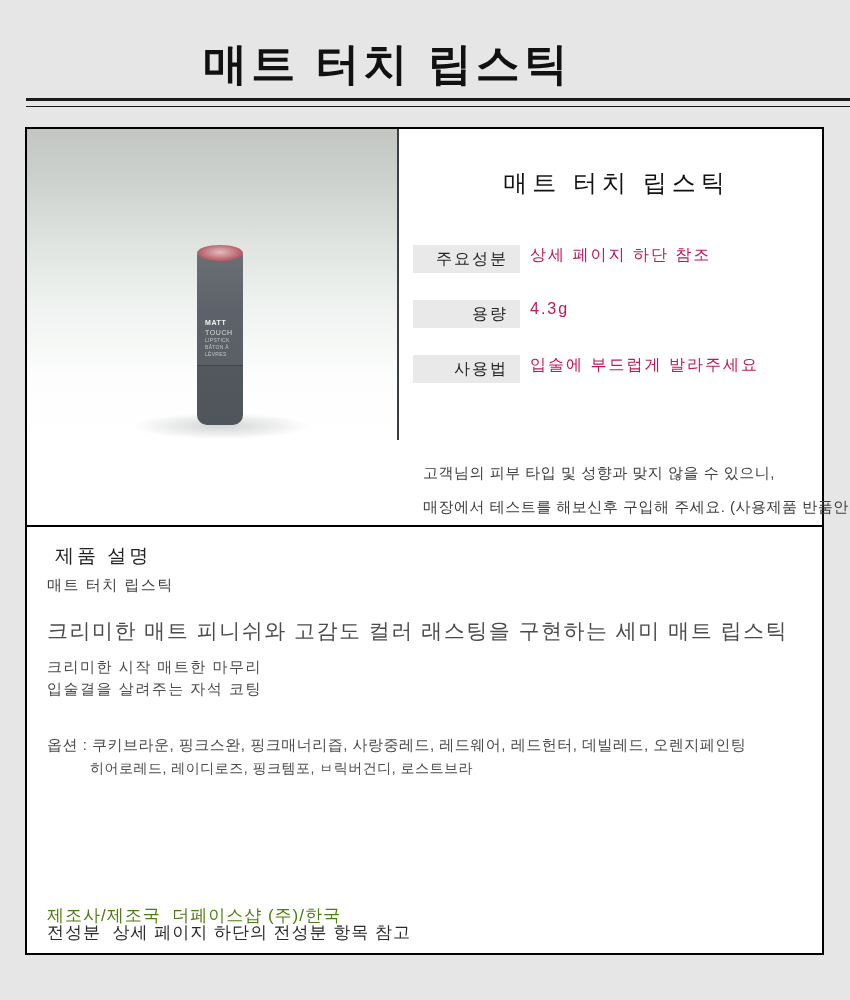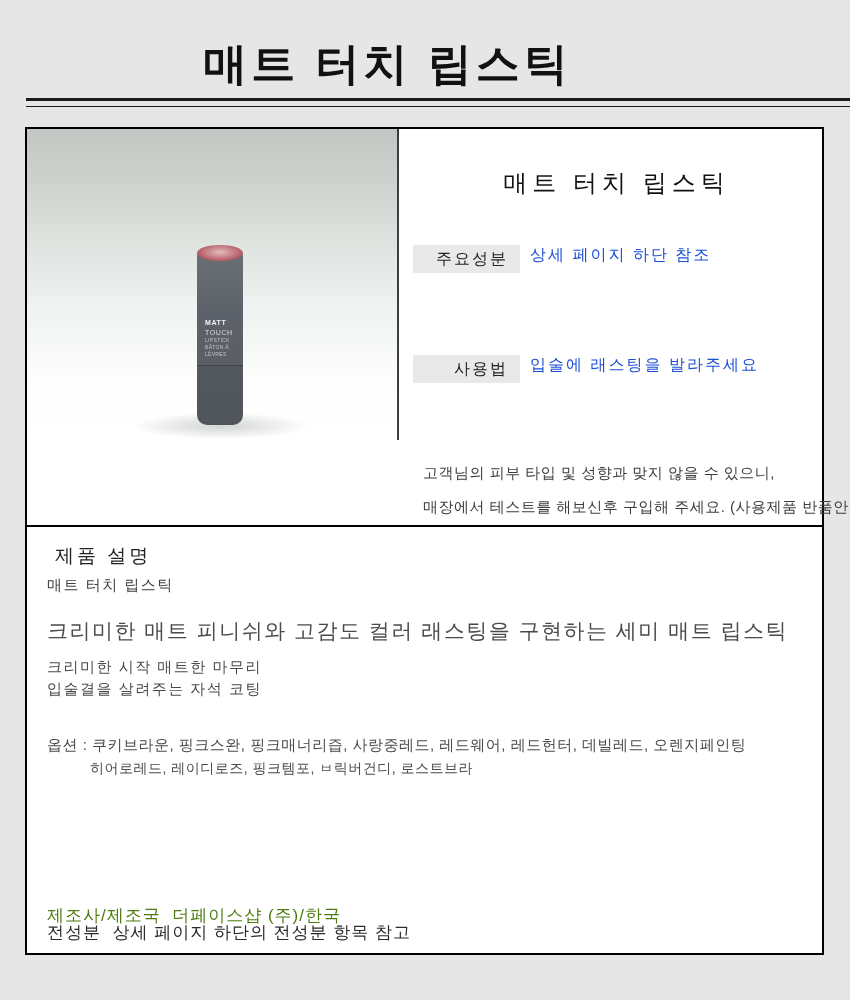--- a/index.html
+++ b/index.html
@@ -67,21 +67,21 @@
   }
   .spec-row{position:absolute;left:0;width:100%;height:28px;display:flex;align-items:flex-start;}
   .spec-row.r1{top:116px;}
   .spec-row.r2{top:171px;}
   .spec-row.r3{top:226px;}
   .spec-label{
     width:107px;height:28px;line-height:28px;box-sizing:border-box;
     background:#e9e9e9;text-align:right;padding-right:12px;
     font-size:16px;letter-spacing:2px;color:#222;flex:0 0 107px;
   }
-  .spec-value{margin-left:10px;font-size:16px;letter-spacing:2px;color:#1d4ed8;white-space:nowrap;}
+  .spec-value{margin-left:10px;font-size:16px;letter-spacing:2px;color:#be185d;white-space:nowrap;}
   .notice{position:absolute;left:2px;top:323px;width:405px;}
   .notice p{margin:8px;font-size:15px;line-height:26px;letter-spacing:0.5px;color:#3d3d3d;white-space:nowrap;}
 
   
   .box2 p{margin:0;position:absolute;white-space:pre-wrap;}
   .d-heading{left:28px;top:16px;font-size:19px;letter-spacing:3px;color:#222;}
   .d-name{left:20px;top:49px;font-size:15px;letter-spacing:1.5px;color:#3d3d3d;}
   .d-summary{left:20px;top:90px;font-size:21px;letter-spacing:1.5px;color:#4a4a4a;}
   .d-f1{left:20px;top:131px;}
   .d-f2{left:20px;top:153px;}
@@ -121,23 +121,27 @@
       </div>
     </div>
 
     <div class="right-col">
       <h2 class="prod-heading">매트 터치 립스틱</h2>
 
       <div class="spec-row r1">
         <span class="spec-label">주요성분</span>
         <span class="spec-value">상세 페이지 하단 참조</span>
       </div>
+      <div class="spec-row r2">
+        <span class="spec-label">용량</span>
+        <span class="spec-value">4.3g</span>
+      </div>
       <div class="spec-row r3">
         <span class="spec-label">사용법</span>
-        <span class="spec-value">입술에 래스팅을 발라주세요</span>
+        <span class="spec-value">입술에 부드럽게 발라주세요</span>
       </div>
 
       <div class="notice">
         <p>고객님의 피부 타입 및 성향과 맞지 않을 수 있으니,</p>
         <p>매장에서 테스트를 해보신후 구입해 주세요. (사용제품 반품안됨)</p>
       </div>
     </div>
 
   </section>
 

